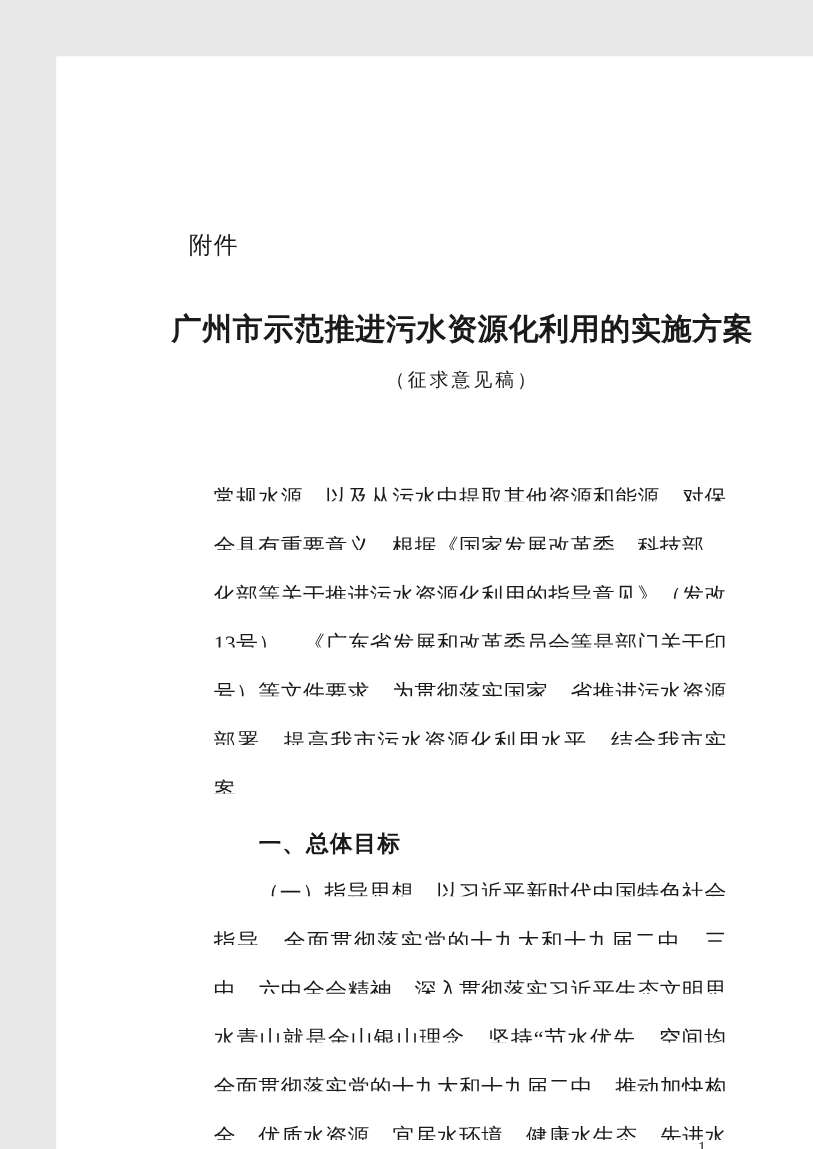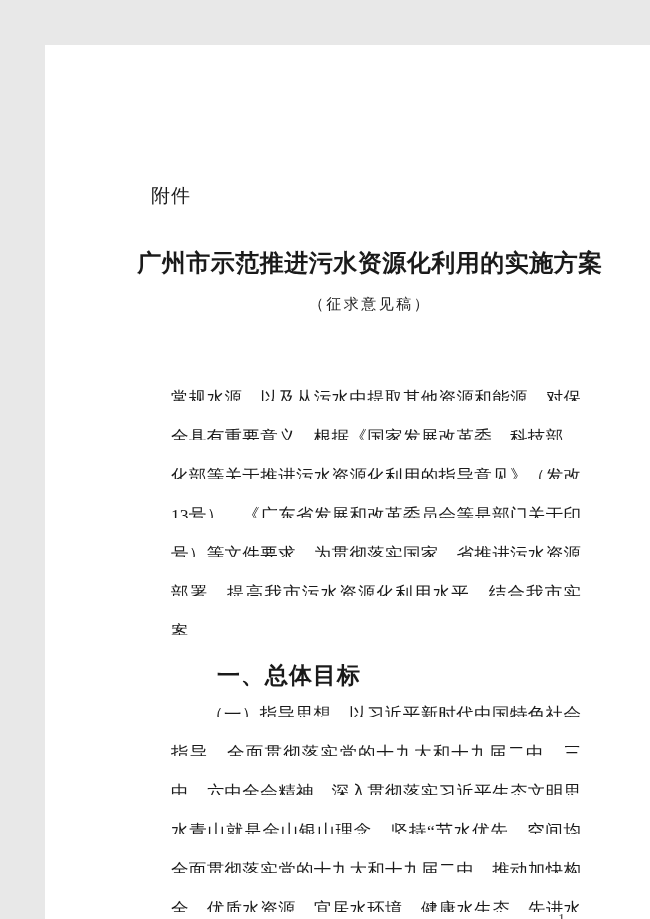--- a/index.html
+++ b/index.html
@@ -61,21 +61,21 @@
     text-align: justify;
     text-align-last: justify;
     height: 30.6px;
     overflow: hidden;
   }
   .line.first { text-indent: 2em; }
   .line.last  { text-align-last: left; }
   .section-heading {
     font-family: "Liberation Sans", sans-serif;
     font-weight: 700;
-    font-size: 23px;
+    font-size: 18px;
     line-height: 30.6px;
     height: 30.6px;
     margin-top: 7px;
     text-indent: 2em;
     letter-spacing: 1px;
   }
   .page-number {
     position: absolute;
     top: 845px;
     right: 84px;

